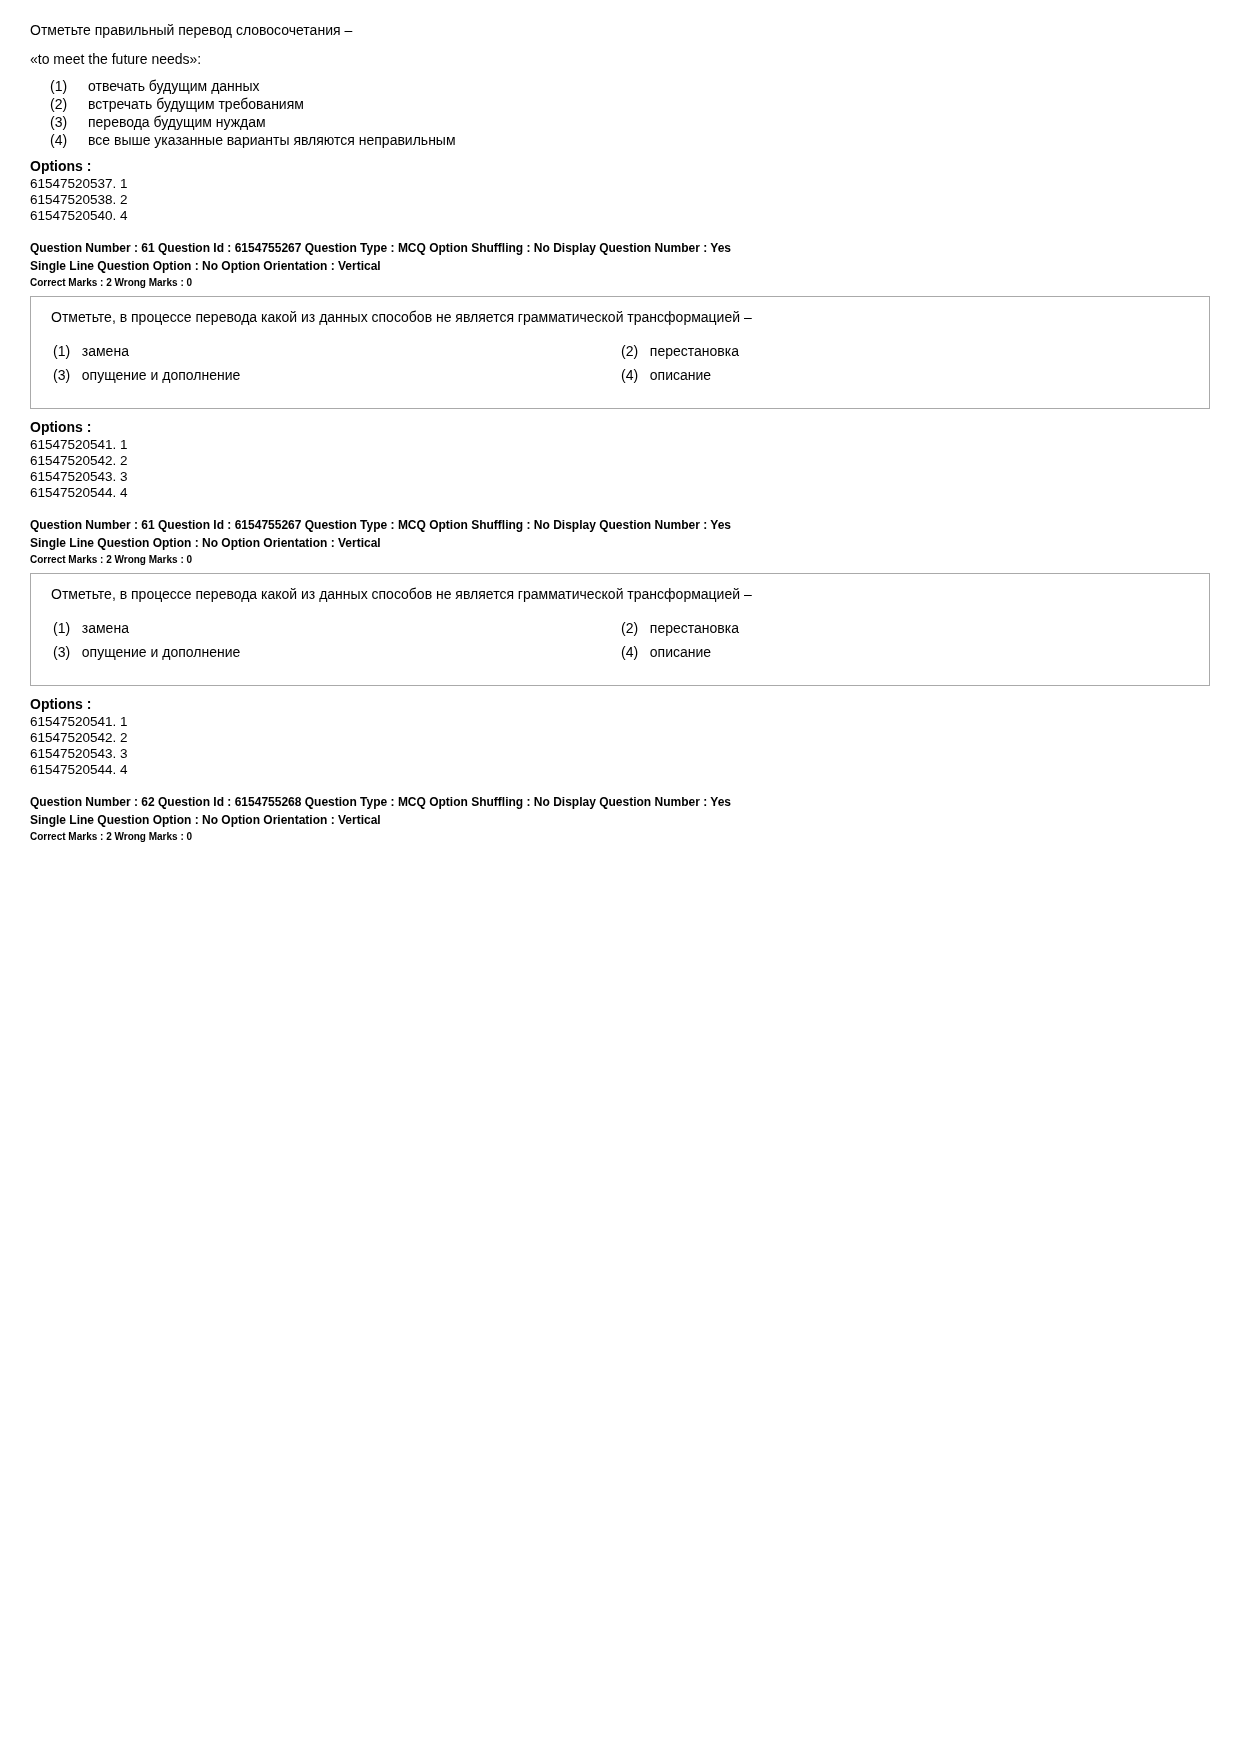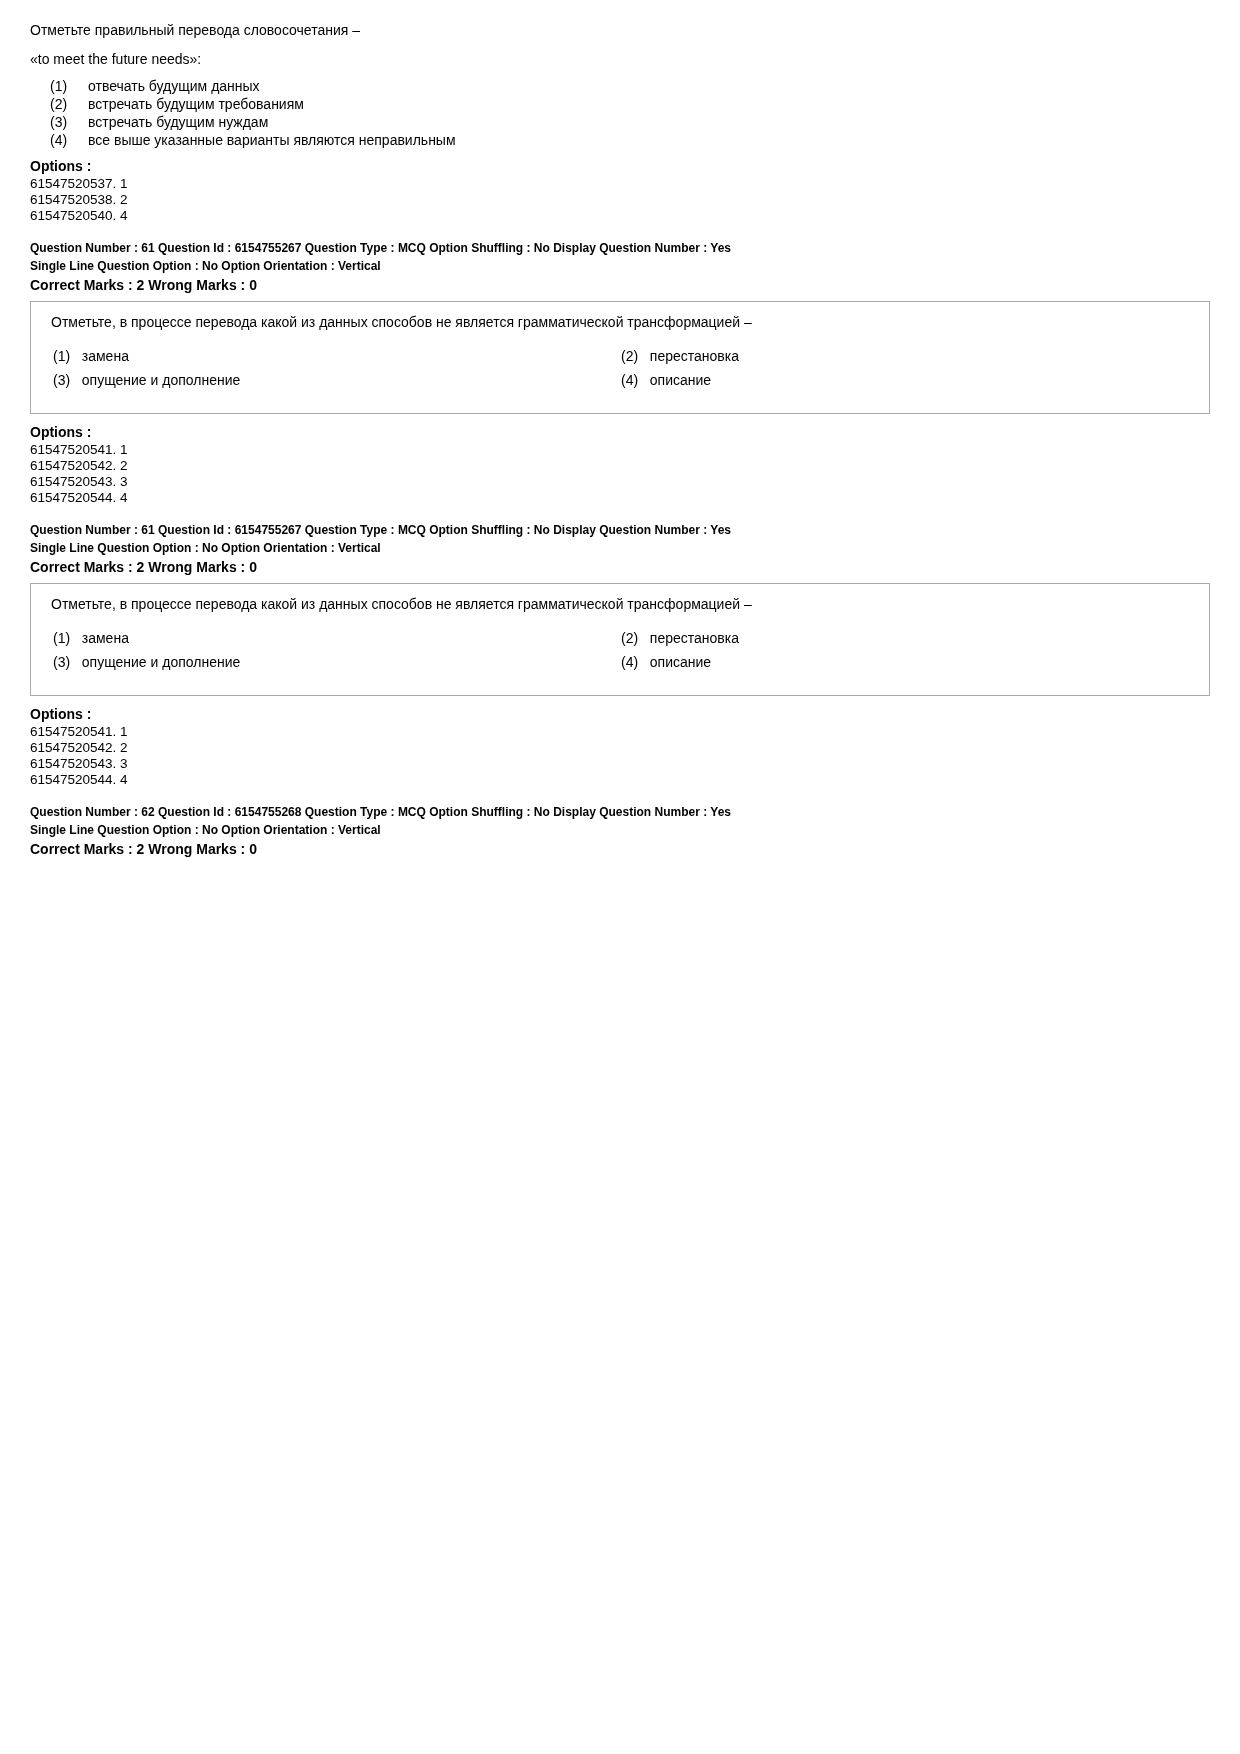--- a/index.html
+++ b/index.html
@@ -56,48 +56,48 @@
     }
     .meta-block {
       font-size: 12px;
       font-weight: bold;
       margin-top: 16px;
       margin-bottom: 2px;
       line-height: 1.5;
     }
     .marks-line {
       font-weight: bold;
-      font-size: 14px;
+      font-size: 10px;
       margin-bottom: 8px;
     }
     .bordered-question {
       border: 1px solid #aaa;
       padding: 10px 20px;
       margin-bottom: 10px;
     }
   </style>
 </head>
 <body>
 
 <div class="question-block">
-  <div class="question-text">Отметьте правильный перевода словосочетания –</div>
+  <div class="question-text">Отметьте правильный перевод словосочетания –</div>
   <div class="question-text">«to meet the future needs»:</div>
 
   <div class="options-vertical">
     <div class="option-row">
       <span class="option-num">(1)</span>
       <span>отвечать будущим данных</span>
     </div>
     <div class="option-row">
       <span class="option-num">(2)</span>
       <span>встречать будущим требованиям</span>
     </div>
     <div class="option-row">
       <span class="option-num">(3)</span>
-      <span>встречать будущим нуждам</span>
+      <span>перевода будущим нуждам</span>
     </div>
     <div class="option-row">
       <span class="option-num">(4)</span>
       <span>все выше указанные варианты являются неправильным</span>
     </div>
   </div>
 
   <div class="options-section">
     <div class="options-label">Options :</div>
     <div class="options-item">61547520537.  1</div>

